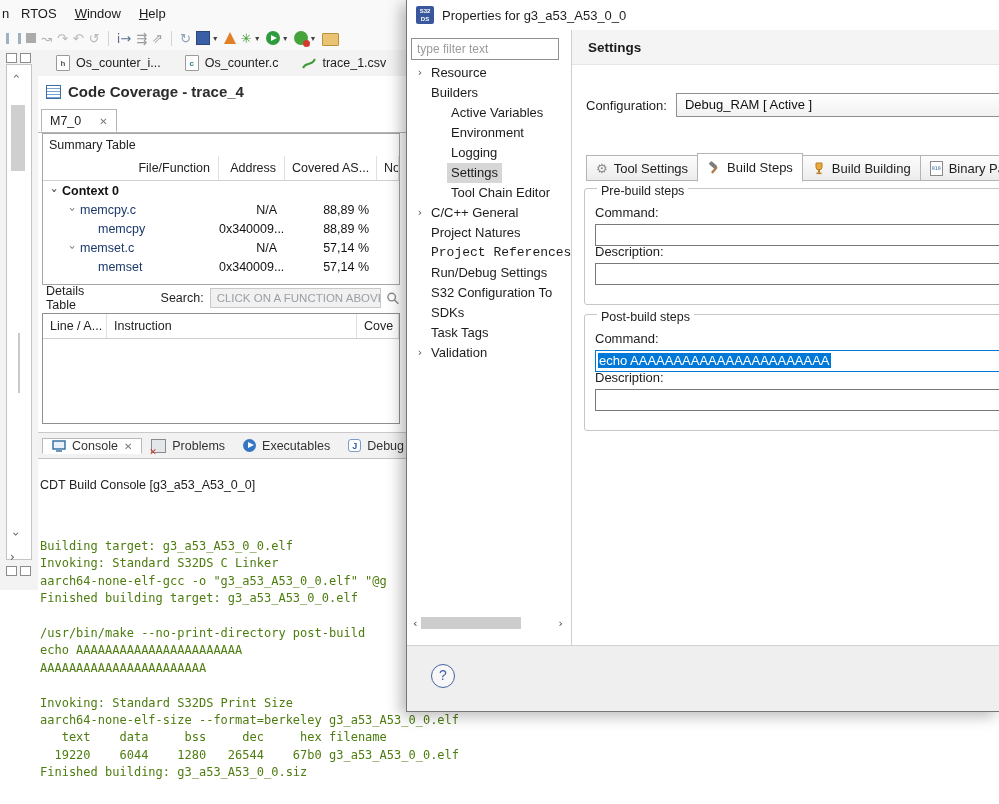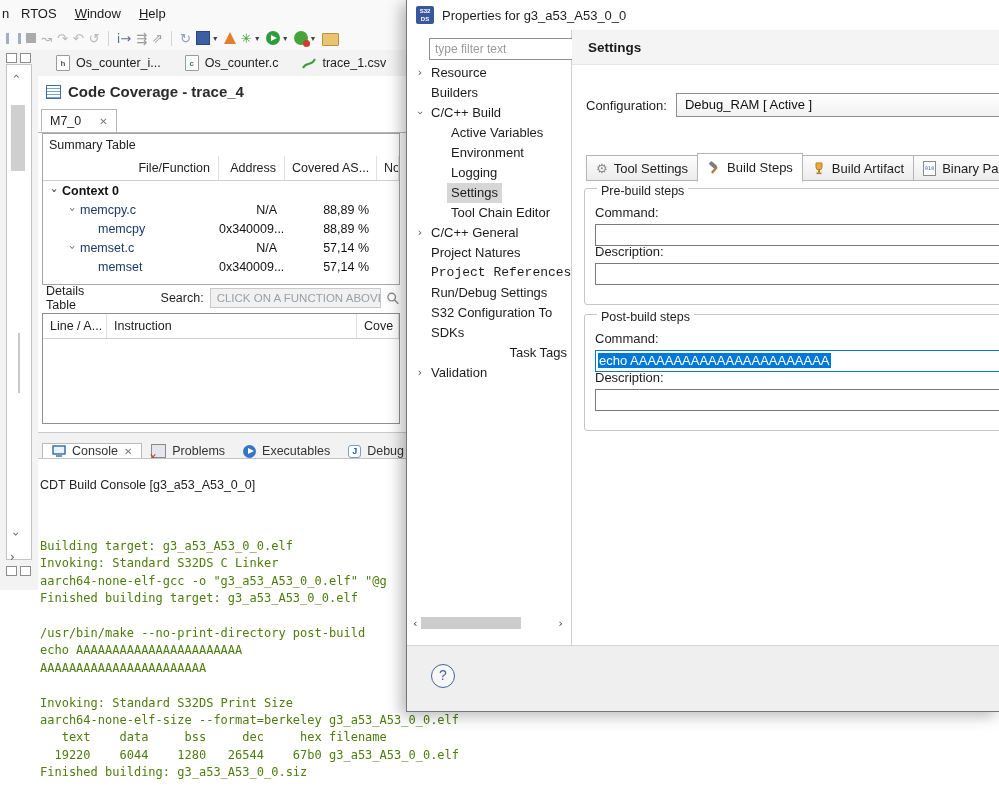--- a/index.html
+++ b/index.html
@@ -66,42 +66,42 @@
   .srow .name.b{color:#111;font-weight:bold;}
   .srow .num{text-align:right;padding-right:8px;color:#111;white-space:nowrap;}
   .srow .chev{width:15px;font-size:11px;text-align:center;}
   .details-bar{position:absolute;left:8px;top:211px;right:6px;height:22px;display:flex;align-items:center;font-size:12.5px;}
   .searchbox{margin-left:6px;width:166px;height:18px;background:#f1f1f1;border:1px solid #c9c9c9;
              color:#9aa0a6;font-size:11.5px;line-height:18px;padding:0 6px;white-space:nowrap;overflow:hidden;}
   .grp-details{top:237px;bottom:8px;border:1px solid #8f8f8f;}
   
   .consoleview{position:absolute;left:38px;top:432px;width:900px;height:372px;background:#fff;}
   .ctabbar{position:absolute;left:0;top:0;width:368px;height:27px;background:#f2f2f2;border-top:1px solid #c9c9c9;
-           border-bottom:1px solid #c3c3c3;display:flex;align-items:flex-end;padding-left:4px;box-sizing:border-box;overflow:hidden;}
+           border-bottom:1px solid #c3c3c3;display:flex;align-items:center;padding-left:4px;box-sizing:border-box;overflow:hidden;}
   .ctab{display:flex;align-items:center;gap:6px;padding:0 9px;font-size:12.5px;color:#333;white-space:nowrap;}
   .ctab.active{background:#fff;border:1px solid #b9b9b9;border-bottom:1px solid #fff;margin-bottom:-1px;}
   .monico{width:14px;height:12px;}
   .probico{position:relative;width:13px;height:12px;background:#e3e6ea;border:1px solid #8a8a8a;}
   .probico::after{content:"✕";position:absolute;left:-3px;bottom:-5px;color:#c0392b;font-size:9px;font-weight:bold;font-family:"DejaVu Sans",sans-serif;}
   .execico{position:relative;width:13px;height:13px;border-radius:50%;background:#3576c4;}
   .execico::after{content:"";position:absolute;left:4.5px;top:3px;border-left:6px solid #fff;border-top:3.5px solid transparent;border-bottom:3.5px solid transparent;}
   .jico{width:11px;height:11px;border:1.5px solid #7a9cc9;border-radius:3px;color:#2d5fa6;font-size:9px;font-weight:bold;
         display:flex;align-items:center;justify-content:center;background:#fff;}
   .ctitle{position:absolute;left:2px;top:46px;font-size:12.5px;color:#222;}
   .cpre{position:absolute;left:2px;top:106px;margin:0;font-family:"DejaVu Sans Mono",monospace;
         font-size:12px;line-height:17.4px;color:#4d7c0f;white-space:pre;}
   
   .dialog{position:absolute;left:406px;top:0;width:593px;height:711px;background:#fff;z-index:10;
           border-left:1px solid #767676;border-bottom:1px solid #767676;box-shadow:-5px 4px 14px rgba(0,0,0,.28);overflow:hidden;}
   .dtitle{height:30px;display:flex;align-items:center;gap:8px;padding-left:9px;font-size:13px;color:#1d1d1d;background:#fff;}
   .s32ico{width:18px;height:18px;background:#39579c;border-radius:2px;color:#fff;font-size:6px;font-weight:bold;
           line-height:8px;text-align:center;display:flex;flex-direction:column;justify-content:center;}
   .dbody{position:absolute;top:30px;left:0;right:0;bottom:65px;display:flex;}
   .dleft{width:164px;border-right:1px solid #cfcfcf;position:relative;background:#fff;flex:none;}
-  .filter{position:absolute;left:22px;top:8px;width:136px;height:20px;border:1px solid #8f8f8f;font-size:12px;
+  .filter{position:absolute;left:4px;top:8px;width:136px;height:20px;border:1px solid #8f8f8f;font-size:12px;
           padding:0 5px;font-family:"Liberation Sans",sans-serif;outline:none;color:#444;}
   .filter::placeholder{color:#9b9b9b;}
   .tree{position:absolute;top:33px;left:0;right:0;overflow:hidden;}
   .trow{height:20px;line-height:20px;font-size:13px;color:#1c1c1c;display:flex;align-items:center;white-space:nowrap;}
   .trow .chev{width:14px;font-size:11px;text-align:center;flex:none;}
   .trow .tlabel{padding:0 4px;}
   .trow .tlabel.sel{background:#d6d6d6;}
   .hscr{position:absolute;bottom:16px;left:6px;right:8px;height:14px;display:flex;align-items:center;gap:4px;}
   .hscr .arrow{font-family:"DejaVu Sans",sans-serif;color:#444;font-size:11px;}
   .hthumb{height:12px;width:100px;background:#cdcdcd;}
@@ -380,24 +380,20 @@
         <input class="filter" placeholder="type filter text" style="">
         <div class="tree" id="dlgTree">
             <div class="trow" style="padding-left: 6px;">
               <span class="chev">›</span>
               <span class="tlabel">Resource</span>
             </div>
             <div class="trow" style="padding-left: 6px;">
               <span class="chev"></span>
               <span class="tlabel">Builders</span>
             </div>
-            <div class="trow" style="padding-left: 6px;">
-              <span class="chev" style="transform: rotate(90deg);">›</span>
-              <span class="tlabel">C/C++ Build</span>
-            </div>
             <div class="trow" style="padding-left: 26px;">
               <span class="chev"></span>
               <span class="tlabel">Active Variables</span>
             </div>
             <div class="trow" style="padding-left: 26px;">
               <span class="chev"></span>
               <span class="tlabel">Environment</span>
             </div>
             <div class="trow" style="padding-left: 26px;">
               <span class="chev"></span>
@@ -428,21 +424,21 @@
               <span class="tlabel">Run/Debug Settings</span>
             </div>
             <div class="trow" style="padding-left: 6px;">
               <span class="chev"></span>
               <span class="tlabel">S32 Configuration To</span>
             </div>
             <div class="trow" style="padding-left: 6px;">
               <span class="chev"></span>
               <span class="tlabel">SDKs</span>
             </div>
-            <div class="trow" style="padding-left: 18px; justify-content: flex-end;">
+            <div class="trow" style="padding-left: 6px;">
               <span class="chev"></span>
               <span class="tlabel">Task Tags</span>
             </div>
             <div class="trow" style="padding-left: 6px;">
               <span class="chev">›</span>
               <span class="tlabel">Validation</span>
             </div>
           </div>
         <div class="hscr">
           <span class="arrow">‹</span>
@@ -468,21 +464,21 @@
                 <rect x="6.2" y="5" width="2.4" height="8" rx="1" fill="#a97c50" transform="rotate(40 7.4 9)"></rect>
               </svg>
               <span>Build Steps</span>
             </span>
             <span class="dtab">
               <svg width="14" height="14" viewBox="0 0 14 14">
                 <path d="M4 2 h6 v4 a3 3 0 0 1 -6 0 z" fill="#eaa93c" stroke="#b97c22"></path>
                 <rect x="6" y="8.5" width="2" height="3" fill="#b97c22"></rect>
                 <rect x="4.5" y="11.5" width="5" height="1.6" fill="#b97c22"></rect>
               </svg>
-              <span>Build Artifact</span>
+              <span>Build Building</span>
             </span>
             <span class="dtab">
               <span class="binico">010</span>
               <span>Binary Parsers</span>
             </span>
           </div>
 
         <div class="fs fs-pre">
           <span class="legend">Pre-build steps</span>
           <label class="fld">Command:</label>

